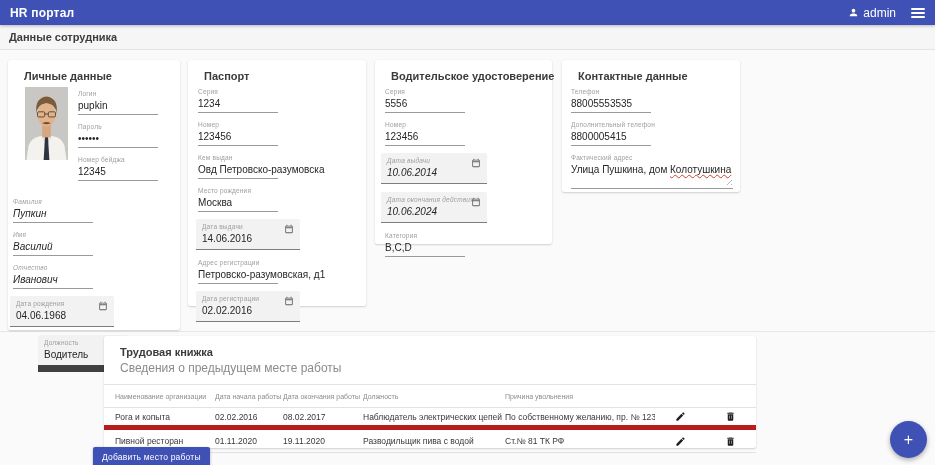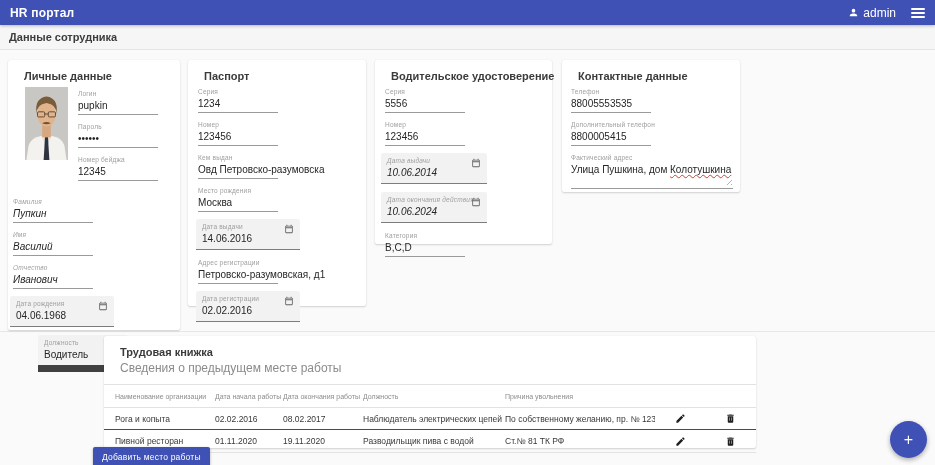--- a/index.html
+++ b/index.html
@@ -73,21 +73,21 @@
     background:repeating-linear-gradient(135deg,#b5b5b5 0 1px,transparent 1px 3px);
     clip-path:polygon(100% 0,100% 100%,0 100%); }
 
   
   .wk-subtitle { font-size:12px; color:#8b8b8b; margin:3px 16px 0; }
   .wtable { margin-top:9px; border-top:1px solid #e2e2e2; border-bottom:1px solid #e2e2e2; }
   .tgrid { display:grid; grid-template-columns:100px 68px 80px 142px 150px 50px 51px;
     padding-left:11px; align-items:center; }
   .thead { height:23px; border-bottom:1px solid #e2e2e2; }
   .thead .tc { font-size:7px; color:#8c8c8c; white-space:nowrap; }
-  .trow { height:22px; border-bottom:1px solid #b91c1c; }
+  .trow { height:22px; border-bottom:5px solid #b91c1c; }
   .trow:last-child { border-bottom:none; }
   .trow .tc { font-size:8.5px; color:#383838; white-space:nowrap; overflow:hidden; }
   .tc-action { display:flex; justify-content:center; }
   .icon-btn { background:none; border:none; width:20px; height:18px; display:flex;
     align-items:center; justify-content:center; cursor:pointer; padding:0; }
 
   
   .add-btn { position:absolute; left:93px; top:447px; background:#3f51b5; color:#fff; border:none;
     font-family:inherit; font-size:8.5px; padding:5px 9px 6px; border-radius:2px; cursor:pointer;
     box-shadow:0 1px 3px rgba(0,0,0,.3); letter-spacing:.2px; }

